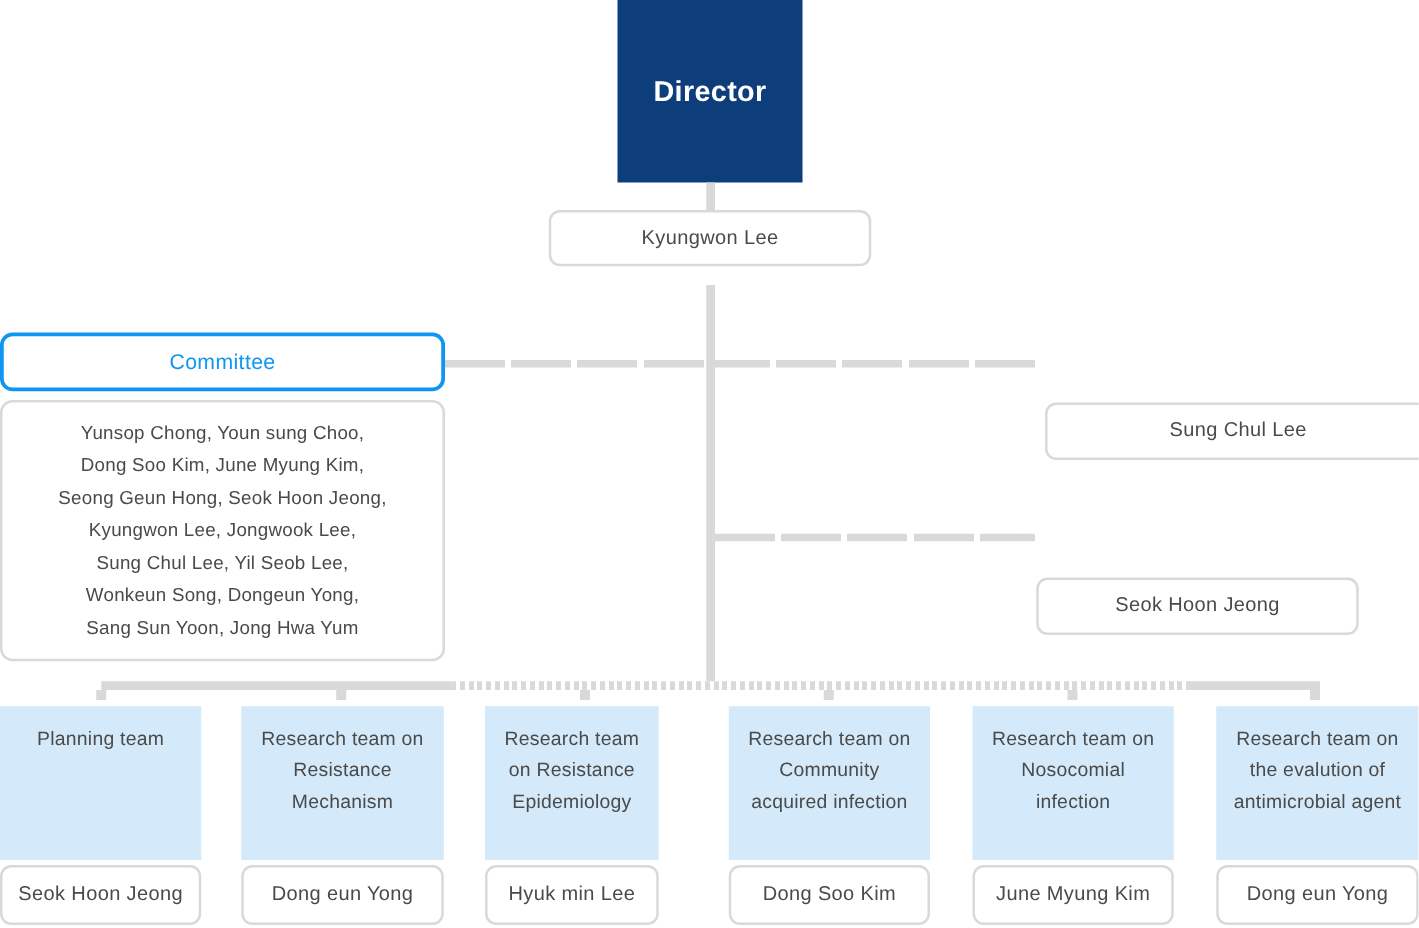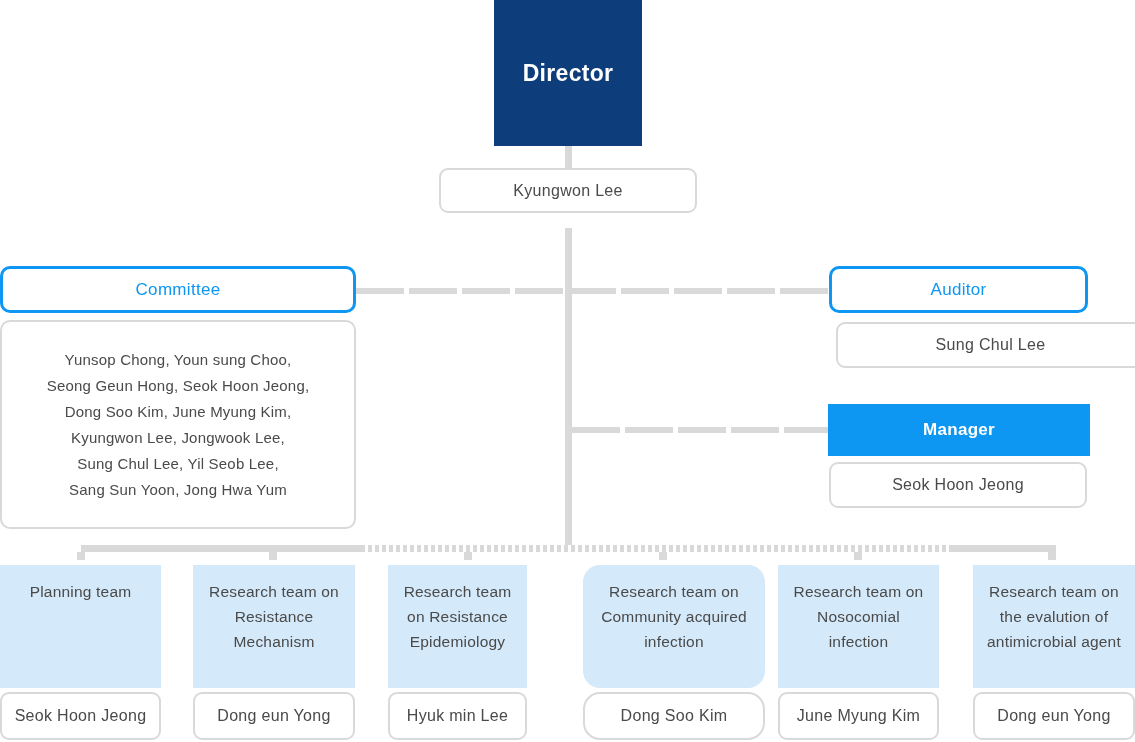--- a/index.html
+++ b/index.html
@@ -99,21 +99,21 @@
     font-size:15.5px;line-height:25px;letter-spacing:.2px;
     color:var(--text-gray);text-align:center;
     padding:14px 12px 0 12px;
   }
   .team-lead{
     top:692px;height:48px;
   }
   .t1{left:0;width:161px;}
   .t2{left:193px;width:162px;}
   .t3{left:388px;width:139px;}
-  .t4{left:583px;width:182px;border-radius:17px;}
+  .t4{left:583px;width:161px;}
   .t5{left:778px;width:161px;}
   .t6{left:973px;width:162px;}
   .s1{left:77px;}  .s2{left:269px;} .s3{left:464px;}
   .s4{left:659px;} .s5{left:854px;} .s6{left:1048px;}
 </style>
 </head>
 <body>
 
 <div class="stage">
 
@@ -128,37 +128,32 @@
 
   <div class="abs node name-box director-name">
     <span>Kyungwon Lee</span>
   </div>
 
   <div class="abs node outline-title committee-title">
     <span>Committee</span>
   </div>
   <div class="abs committee-members">
       <div>Yunsop Chong, Youn sung Choo,</div>
+      <div>Dong Soo Kim, June Myung Kim,</div>
       <div>Seong Geun Hong, Seok Hoon Jeong,</div>
-      <div>Dong Soo Kim, June Myung Kim,</div>
       <div>Kyungwon Lee, Jongwook Lee,</div>
       <div>Sung Chul Lee, Yil Seob Lee,</div>
+      <div>Wonkeun Song, Dongeun Yong,</div>
       <div>Sang Sun Yoon, Jong Hwa Yum</div>
     </div>
 
-  <div class="abs node outline-title auditor-title">
-    <span>Auditor</span>
-  </div>
   <div class="abs node name-box auditor-name">
     <span>Sung Chul Lee</span>
   </div>
 
-  <div class="abs node manager-title">
-    <span>Manager</span>
-  </div>
   <div class="abs node name-box manager-name">
     <span>Seok Hoon Jeong</span>
   </div>
 
   <div class="abs bar-seg bar-left"></div>
   <div class="abs bar-seg bar-mid"></div>
   <div class="abs bar-seg bar-right"></div>
   <div class="abs stub s1"></div>
   <div class="abs stub s2"></div>
   <div class="abs stub s3"></div>

